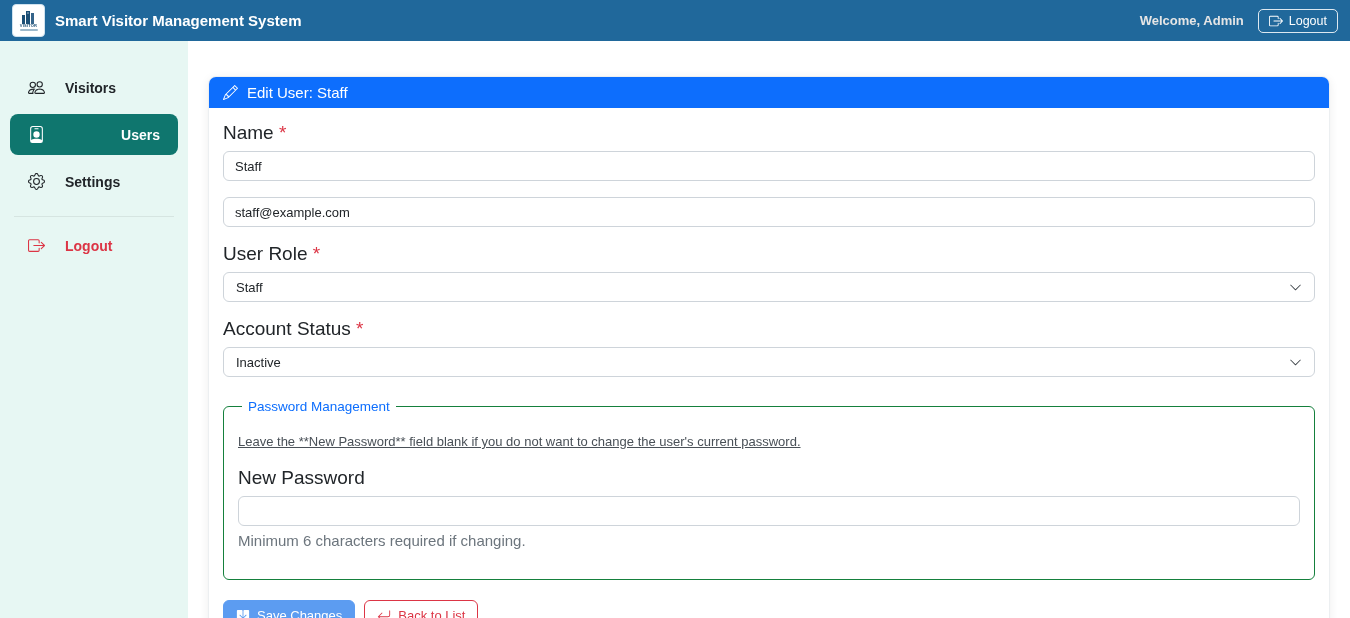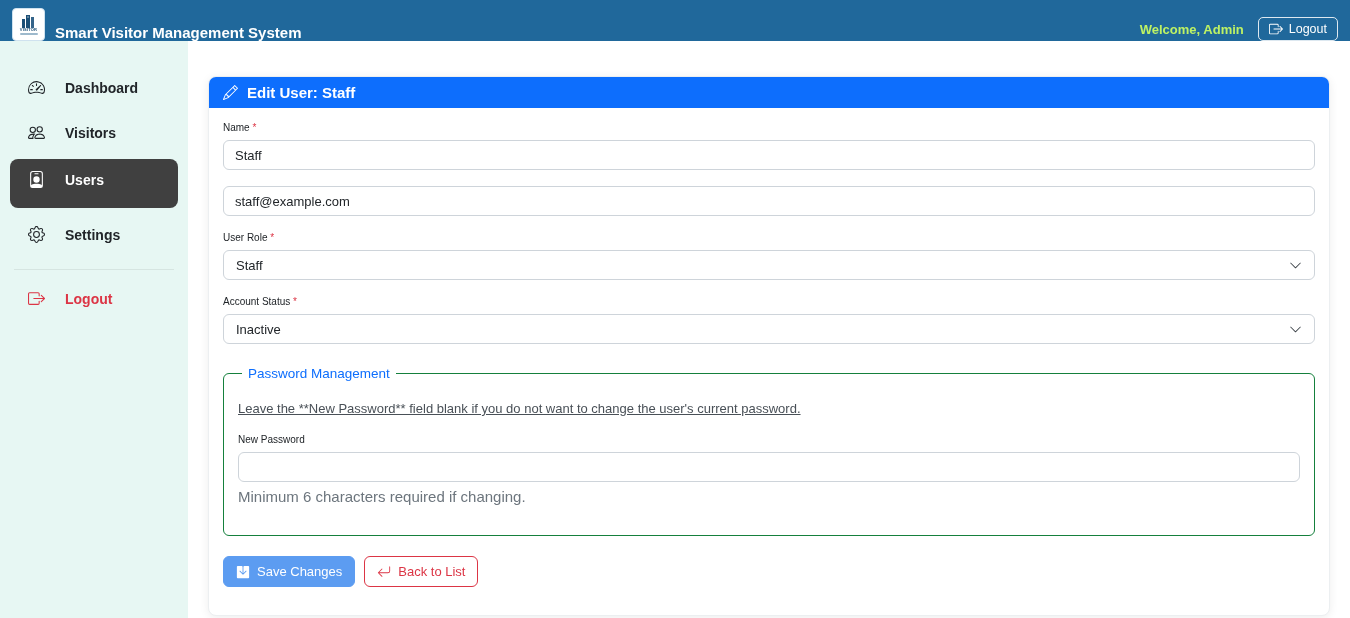--- a/index.html
+++ b/index.html
@@ -4,66 +4,66 @@
 <style>
   * { box-sizing: border-box; }
   html,body { margin:0; padding:0; }
   body {
     width:1350px; height:618px; overflow:hidden;
     font-family:"Liberation Sans", sans-serif;
     background:#ffffff; color:#212529;
   }
   
   .navbar {
-    height:41px; background:#20689b; display:flex; align-items:flex-end;
+    height:41px; background:#20689b; display:flex; align-items:center;
     padding:0 12px; gap:10px;
   }
   .logo-box {
     width:33px; height:33px; background:#ffffff; border-radius:4px;
     display:flex; flex-direction:column; align-items:center; justify-content:center;
     border:1px solid #cfe2ef; flex-shrink:0;
   }
   .logo-txt { font-size:4px; color:#1b4f76; font-weight:700; letter-spacing:.2px; line-height:4px; }
   .logo-sub { width:18px; height:2px; background:#9db9cc; margin-top:1px; border-radius:1px; }
   .brand { color:#fff; font-size:15px; font-weight:600; }
   .nav-right { margin-left:auto; display:flex; align-items:center; gap:14px; }
-  .welcome { color:#bef264; font-size:13px; font-weight:600; }
+  .welcome { color:#e5e5e5; font-size:13px; font-weight:600; }
   .nav-logout {
     display:flex; align-items:center; gap:6px; background:transparent;
     border:1px solid rgba(255,255,255,.85); border-radius:5px; color:#fff;
     font-size:12.5px; padding:4px 10px; cursor:pointer; font-family:inherit;
   }
   
   .layout { display:flex; height:577px; }
   .sidebar {
     width:188px; flex-shrink:0; background:#e7f7f3; padding-top:20px;
   }
   .side-item {
     display:flex; align-items:center; gap:20px; margin:8px 10px;
     padding:10px 18px; border-radius:8px; font-size:14px; font-weight:600;
     color:#212529; cursor:pointer;
   }
   .side-item svg { flex-shrink:0; }
-  .side-item.active { background:#404040; color:#ffffff; padding-top:12px; padding-bottom:20px; }
+  .side-item.active { background:#0f766e; color:#ffffff; padding-top:12px; padding-bottom:12px;justify-content:space-between; }
   .side-divider { border-top:1px solid rgba(0,0,0,.07); margin:16px 14px 10px; }
   .side-logout { color:#dc3545; }
   
   .main { flex:1; background:#ffffff; padding:35px 20px 0; }
   .card {
     background:#fff; border:1px solid #eceff1; border-radius:8px;
     box-shadow:0 2px 10px rgba(0,0,0,.07);
   }
   .card-header {
     background:#0d6efd; color:#fff; border-radius:7px 7px 0 0;
-    padding:7px 14px; font-size:15px; font-weight:700;
+    padding:7px 14px; font-size:15px; font-weight:400;
     display:flex; align-items:center; gap:9px;
   }
   .card-body { padding:14px 14px 14px; }
   .form-group { margin-bottom:16px; }
-  .form-label { display:block; font-size:10px; color:#212529; margin-bottom:7px; }
+  .form-label { display:block; font-size:19px; color:#212529; margin-bottom:7px; }
   .req { color:#dc3545; }
   .form-control {
     width:100%; height:30px; border:1px solid #ced4da; border-radius:6px;
     padding:0 11px; font-size:13px; color:#212529; background:#fff;
     font-family:inherit; outline:none;
   }
   .select-box {
     width:100%; height:30px; border:1px solid #ced4da; border-radius:6px;
     padding:0 12px; font-size:13px; color:#212529; background:#fff;
     display:flex; align-items:center; justify-content:space-between; cursor:pointer;
@@ -110,27 +110,20 @@
       <span>Logout</span>
     </button>
   </div>
 </div>
 
 <div class="layout">
 
   <div class="sidebar">
     <div class="side-item">
       <svg width="17" height="17" viewBox="0 0 16 16" fill="currentColor">
-        <path d="M8 4a.5.5 0 0 1 .5.5V6a.5.5 0 0 1-1 0V4.5A.5.5 0 0 1 8 4M3.732 5.732a.5.5 0 0 1 .707 0l.915.914a.5.5 0 1 1-.708.708l-.914-.915a.5.5 0 0 1 0-.707M2 10a.5.5 0 0 1 .5-.5h1.586a.5.5 0 0 1 0 1H2.5A.5.5 0 0 1 2 10m9.5 0a.5.5 0 0 1 .5-.5h1.5a.5.5 0 0 1 0 1H12a.5.5 0 0 1-.5-.5m.754-4.246a.39.39 0 0 0-.527-.02L7.547 9.31a.91.91 0 1 0 1.302 1.258l3.434-4.297a.39.39 0 0 0-.029-.518z"></path>
-        <path d="M0 10a8 8 0 1 1 15.547 2.661c-.442 1.253-1.845 1.602-2.932 1.25C11.309 13.488 9.475 13 8 13c-1.474 0-3.31.488-4.615.911-1.087.352-2.49.003-2.932-1.25A8 8 0 0 1 0 10m8-7a7 7 0 0 0-6.603 9.329c.203.575.923.876 1.68.63C4.397 12.533 6.358 12 8 12s3.604.532 4.923.96c.757.245 1.477-.056 1.68-.631A7 7 0 0 0 8 3"></path>
-      </svg>
-      <span>Dashboard</span>
-    </div>
-    <div class="side-item">
-      <svg width="17" height="17" viewBox="0 0 16 16" fill="currentColor">
         <path d="M15 14s1 0 1-1-1-4-5-4-5 3-5 4 1 1 1 1zm-7.978-1L7 12.996c.001-.264.167-1.03.76-1.72C8.312 10.629 9.282 10 11 10c1.717 0 2.687.63 3.24 1.276.593.69.758 1.457.76 1.72l-.008.002-.014.002zM11 7a2 2 0 1 0 0-4 2 2 0 0 0 0 4m3-2a3 3 0 1 1-6 0 3 3 0 0 1 6 0M6.936 9.28a6 6 0 0 0-1.23-.247A7 7 0 0 0 5 9c-4 0-5 3-5 4q0 1 1 1h4.216A2.24 2.24 0 0 1 5 13c0-1.01.377-2.042 1.09-2.904.243-.294.526-.569.846-.816M4.92 10A5.5 5.5 0 0 0 4 13H1c0-.26.164-1.03.76-1.724.545-.636 1.492-1.256 3.16-1.275ZM1.5 5.5a3 3 0 1 1 6 0 3 3 0 0 1-6 0m3-2a2 2 0 1 0 0 4 2 2 0 0 0 0-4"></path>
       </svg>
       <span>Visitors</span>
     </div>
     <div class="side-item active">
       <svg width="17" height="17" viewBox="0 0 16 16" fill="currentColor">
         <path d="M6.5 2a.5.5 0 0 0 0 1h3a.5.5 0 0 0 0-1zM11 8a3 3 0 1 1-6 0 3 3 0 0 1 6 0"></path>
         <path d="M4.5 0A2.5 2.5 0 0 0 2 2.5V14a2 2 0 0 0 2 2h8a2 2 0 0 0 2-2V2.5A2.5 2.5 0 0 0 11.5 0zM3 2.5A1.5 1.5 0 0 1 4.5 1h7A1.5 1.5 0 0 1 13 2.5v10.795a4.2 4.2 0 0 0-.776-.492C11.392 12.387 10.063 12 8 12s-3.392.387-4.224.803a4.2 4.2 0 0 0-.776.492z"></path>
       </svg>
       <span>Users</span>

